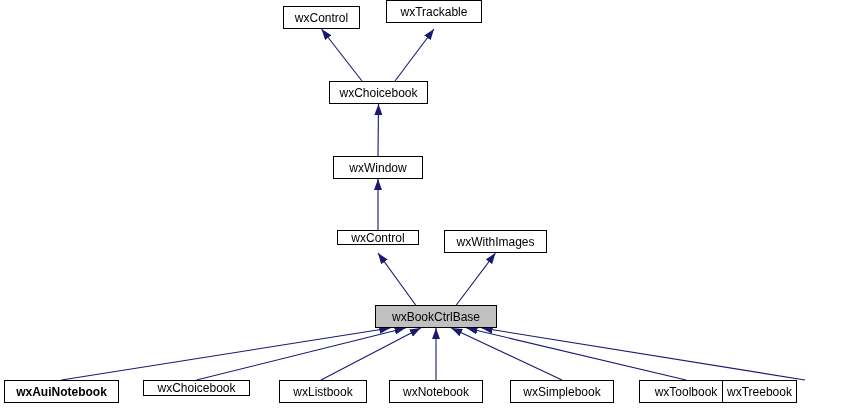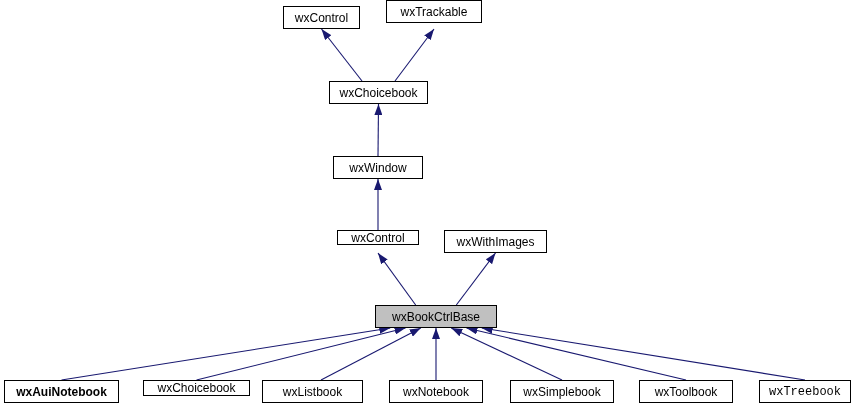--- a/index.html
+++ b/index.html
@@ -62,18 +62,18 @@
 
 <div class="node" style="left: 283px; top: 6px; width: 77px; height: 23px;">wxControl</div>
     <div class="node" style="left: 386px; top: 0; width: 96px; height: 23px;">wxTrackable</div>
     <div class="node" style="left: 329px; top: 81px; width: 99px; height: 23px;">wxChoicebook</div>
     <div class="node" style="left: 333px; top: 156px; width: 90px; height: 23px;">wxWindow</div>
     <div class="node" style="left: 337px; top: 230px; width: 82px; height: 15px;">wxControl</div>
     <div class="node" style="left: 444px; top: 230px; width: 103px; height: 23px;">wxWithImages</div>
     <div class="node highlight" style="left: 375px; top: 305px; width: 122px; height: 23px;">wxBookCtrlBase</div>
     <div class="node" style="left: 4px; top: 380px; width: 115px; height: 23px; font-weight: bold;">wxAuiNotebook</div>
     <div class="node" style="left: 143px; top: 380px; width: 107px; height: 16px;">wxChoicebook</div>
-    <div class="node" style="left: 262px; top: 380px; width: 101px; height: 23px;">wxListbook</div>
+    <div class="node" style="left: 279px; top: 380px; width: 88px; height: 23px;">wxListbook</div>
     <div class="node" style="left: 389px; top: 380px; width: 94px; height: 23px;">wxNotebook</div>
     <div class="node" style="left: 510px; top: 380px; width: 104px; height: 23px;">wxSimplebook</div>
     <div class="node" style="left: 639px; top: 380px; width: 94px; height: 23px;">wxToolbook</div>
-    <div class="node" style="left: 759px; top: 380px; width: 92px; height: 23px; font-family: Liberation Mono, monospace;">wxTreebook</div>
+    <div class="node" style="left: 722px; top: 380px; width: 75px; height: 23px;">wxTreebook</div>
   </div>
 
 </body></html>

